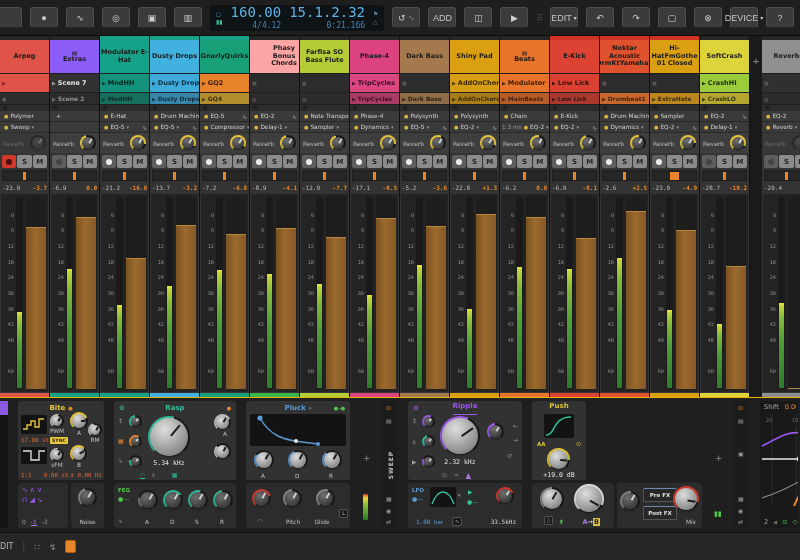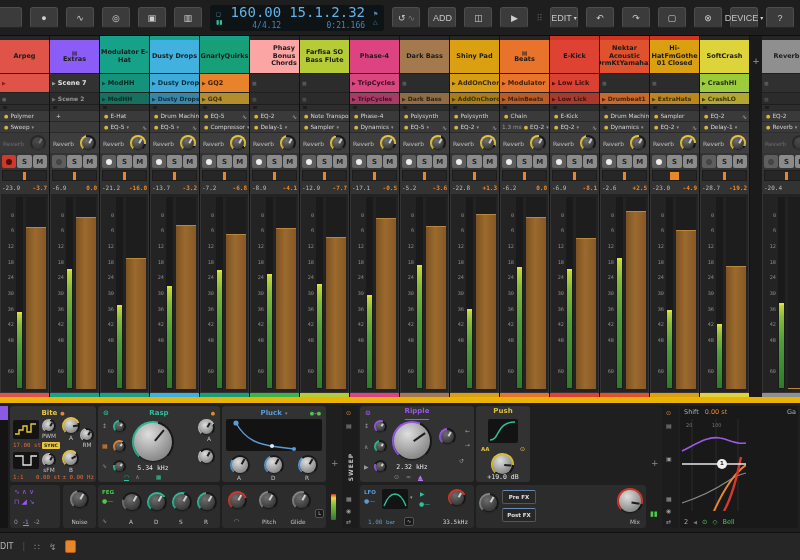--- a/index.html
+++ b/index.html
@@ -57,21 +57,21 @@
   .scale{width:15px;position:relative;font-size:5.2px;color:#8e8e8e;font-family:"DejaVu Sans Mono","Liberation Mono",monospace}
   .scale span{position:absolute;right:2px;transform:translateY(-50%)}
   .sc0{top:10.5%}.sc1{top:18.4%}.sc2{top:26.3%}.sc3{top:34.2%}.sc4{top:42.1%}
   .sc5{top:50%}.sc6{top:57.9%}.sc7{top:65.8%}.sc8{top:73.7%}.sc9{top:89.5%}
   .gwrap{width:7px;background:#1a1a1a;margin:3px 0;position:relative;border-radius:1px}
   .gbar{position:absolute;bottom:1px;left:1px;right:1px;background:linear-gradient(to top,#2e7a2c,#4e9e38 55%,#86bc3a 85%,#c4d83c);border-top:2px solid #dde23c}
   .fwrap{flex:1;margin:3px 2px 3px 3px;background:#1d1d1d;position:relative}
   .fbar{position:absolute;bottom:0;left:0;right:0;background:linear-gradient(to right,#7c5222,#9a6a2e 45%,#875826);border-top:1px solid #b8873c}
   .foot{height:4px}
   
-  .devpanel{height:135px;background:#1f1f1f;border-top:6px solid #eab308;display:flex;padding:3px 2px 4px 0;gap:2px}
+  .devpanel{height:135px;background:#1f1f1f;border-top:1px solid #eab308;display:flex;padding:3px 2px 4px 0;gap:10px}
   .edge{width:8px;background:#141414;position:relative}
   .edge .ptab{position:absolute;top:0;left:0;width:100%;height:14px;background:#8a5ae0}
   .dcolumn{display:flex;flex-direction:column;gap:3px}
   .box{background:#323232;border-radius:3px;position:relative;overflow:hidden}
   .subbox{background:#2c2c2c;border-radius:3px;position:relative;overflow:hidden}
   .shead{position:absolute;top:1px;left:0;right:0;height:12px;display:flex;align-items:center;justify-content:center;gap:3px;font-size:7px;font-weight:bold}
   .ul{border-bottom:1px solid currentColor;padding-bottom:4px}
   .dark{background:#131313;border-radius:2px;position:absolute}
   .klbl{position:absolute;font-size:5.8px;color:#c2c2c2;text-align:center}
   .ic{position:absolute;font-size:6px;color:#9a9a9a;line-height:1}
@@ -1593,20 +1593,31 @@
         </div>
         <span style="position:absolute;left:5px;top:40px;color:#d9c23c;font-size:5.5px;font-weight:bold">AA</span>
         <span class="ic" style="right:5px;top:40px;color:#d9c23c">⊙</span>
         <span class="ring" style="left:15px;top:47px;width:23px;height:23px;position:absolute;--c:#d9c23c;--a:230deg">
             <span class="kn" style="--r:95deg"></span>
           </span>
         <span class="freq" style="left:0;right:0;bottom:1px">+19.0 dB</span>
       </div>
     </div>
     <div style="display:flex;gap:3px;height:45px">
+      <div class="subbox" style="width:82px">
+        <span class="ring" style="left:8px;top:4px;width:24px;height:24px;position:absolute;--c:#888;--a:135deg">
+            <span class="kn"></span>
+          </span>
+        <span class="chip" style="left:12px;bottom:3px">▯</span>
+        <span style="position:absolute;left:28px;bottom:4px;color:#4ec84b;font-size:5px">▮</span>
+        <span class="ring" style="right:10px;top:1px;width:30px;height:30px;position:absolute;--c:#e0e0e0;--a:250deg">
+            <span class="kn" style="--r:120deg"></span>
+          </span>
+        <span style="position:absolute;right:14px;bottom:2px;font-size:6.5px;font-weight:bold"><i style="color:#b07ae8;font-style:normal">A</i><i style="color:#ccc;font-style:normal">→</i><i style="color:#222;background:#d9c23c;padding:0 1px;font-style:normal">B</i></span>
+      </div>
       <div class="subbox" style="flex:1">
         <span class="ring" style="left:3px;top:8px;width:20px;height:20px;position:absolute;--c:#888;--a:140deg">
             <span class="kn dk"></span>
           </span>
         <button class="fxbtn" style="left:26px;right:auto;width:34px;top:5px;height:14px;font-size:5.5px">Pre FX</button>
         <button class="fxbtn" style="left:26px;right:auto;width:34px;top:23px;height:14px;font-size:5.5px">Post FX</button>
         <span class="ring" style="right:3px;top:3px;width:26px;height:26px;position:absolute;--c:#d23a2e;--a:240deg">
             <span class="kn" style="--r:100deg"></span>
           </span>
         <span class="klbl" style="right:6px;bottom:3px">Mix</span>

